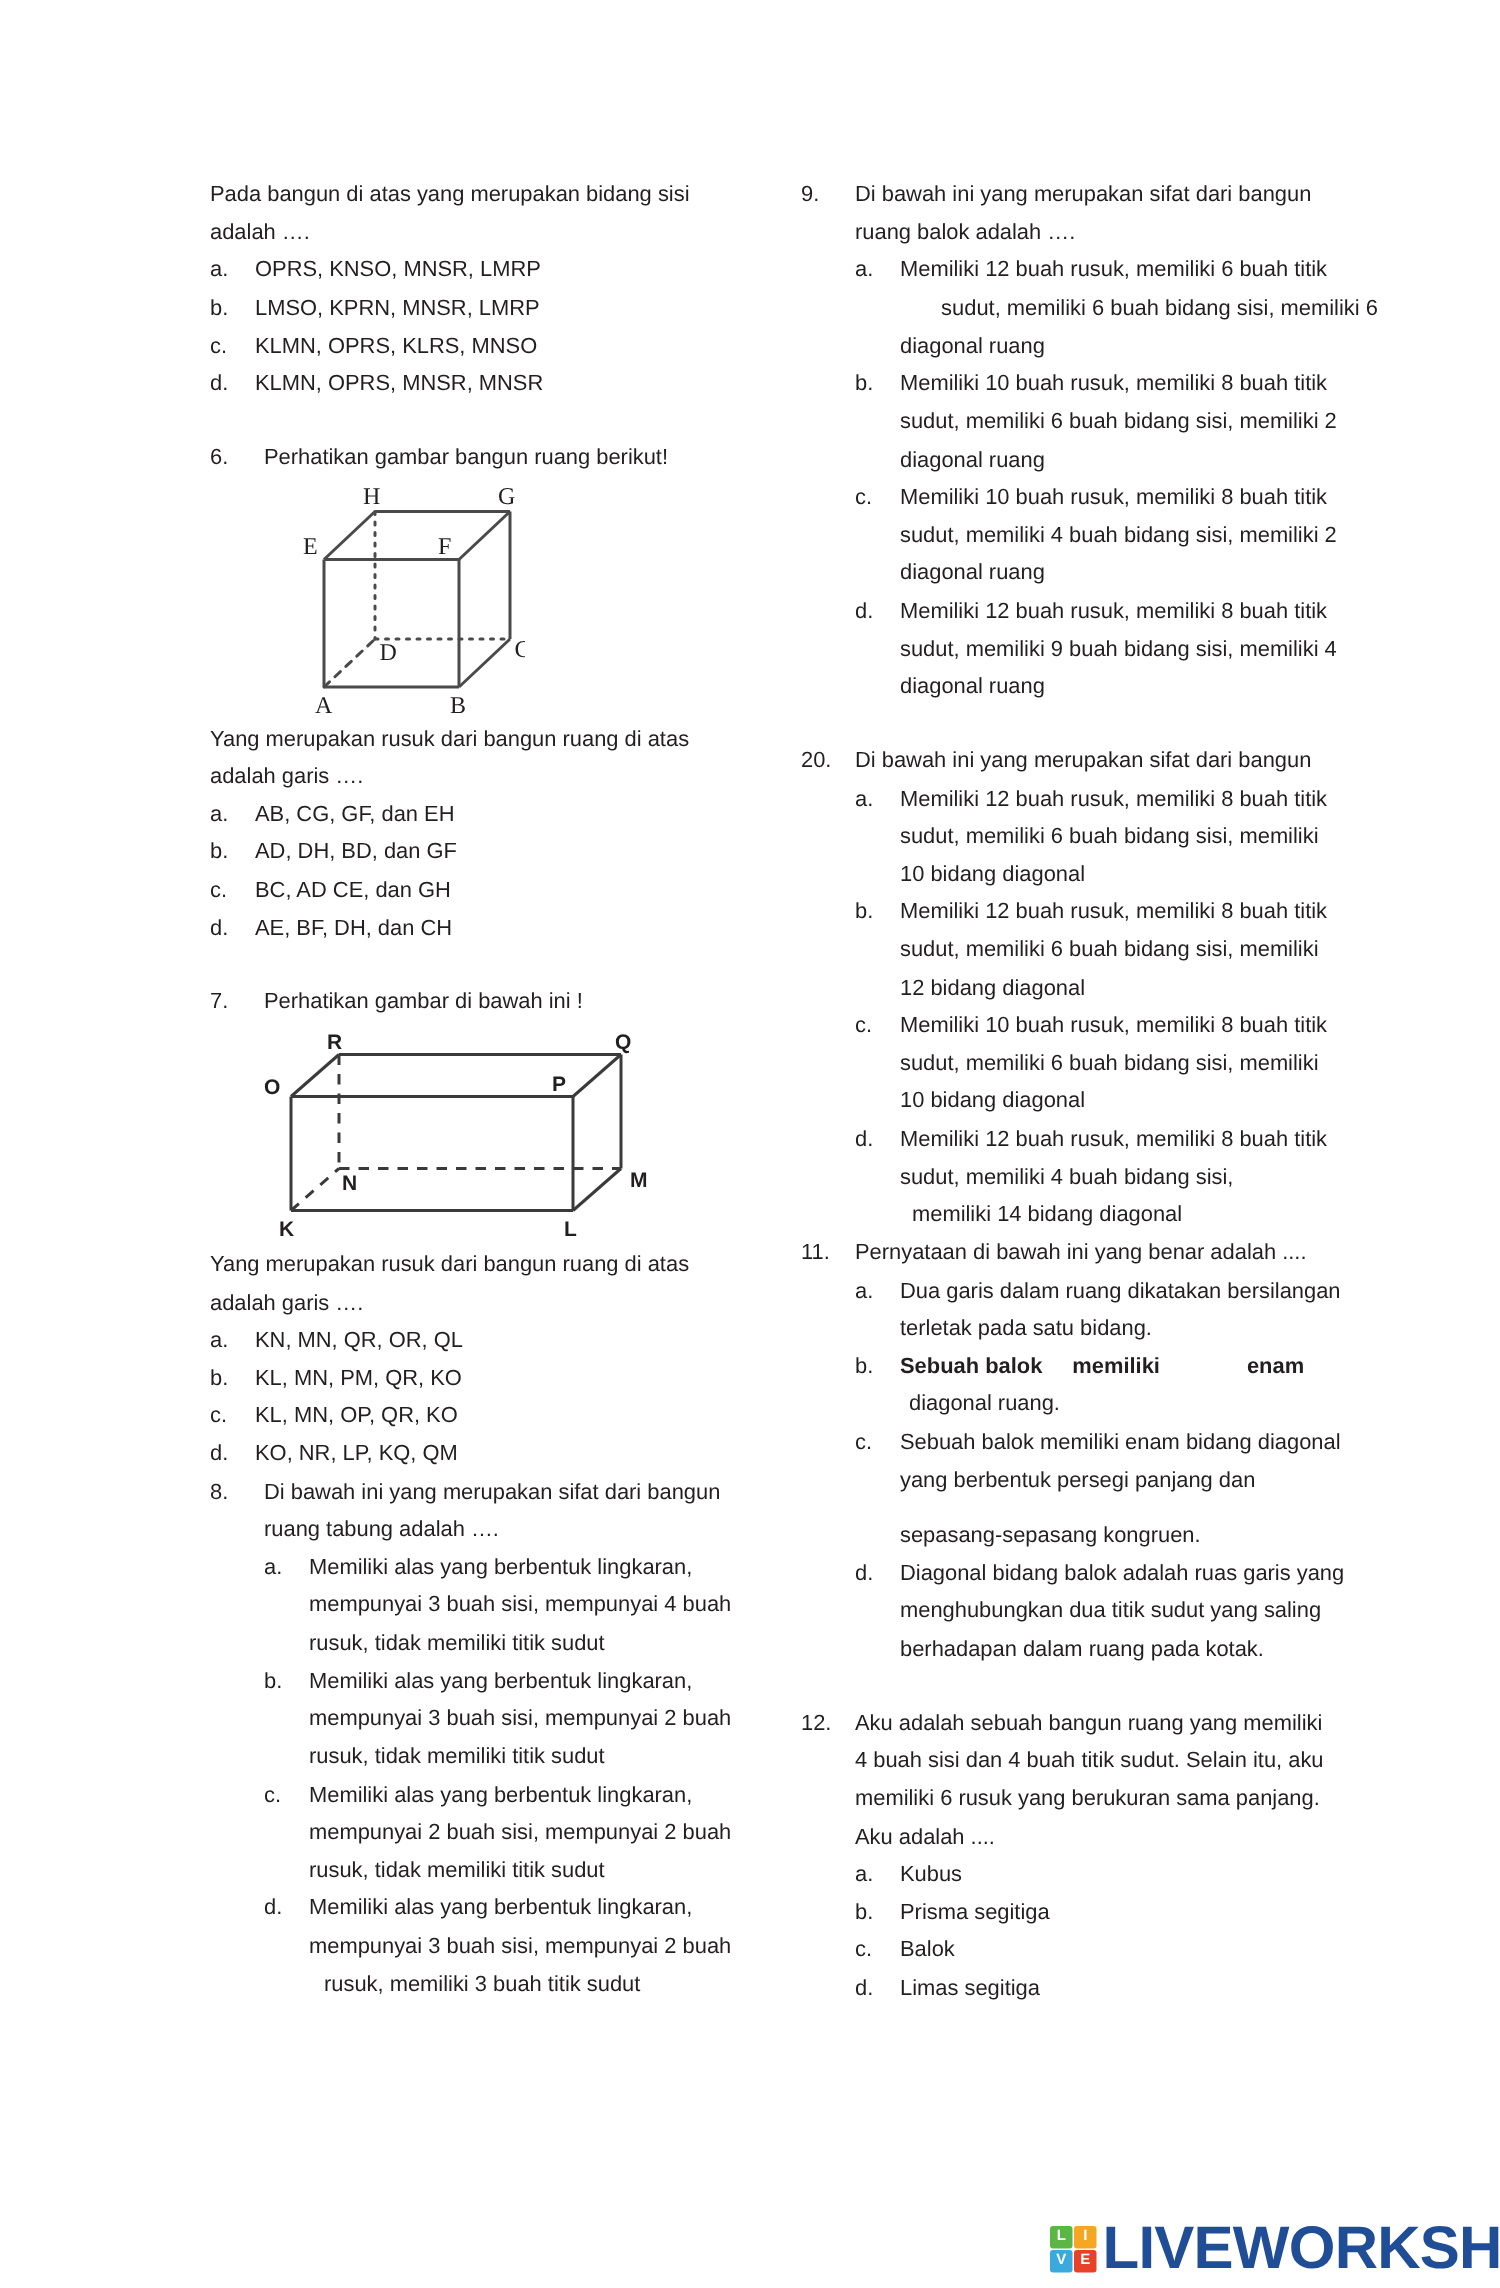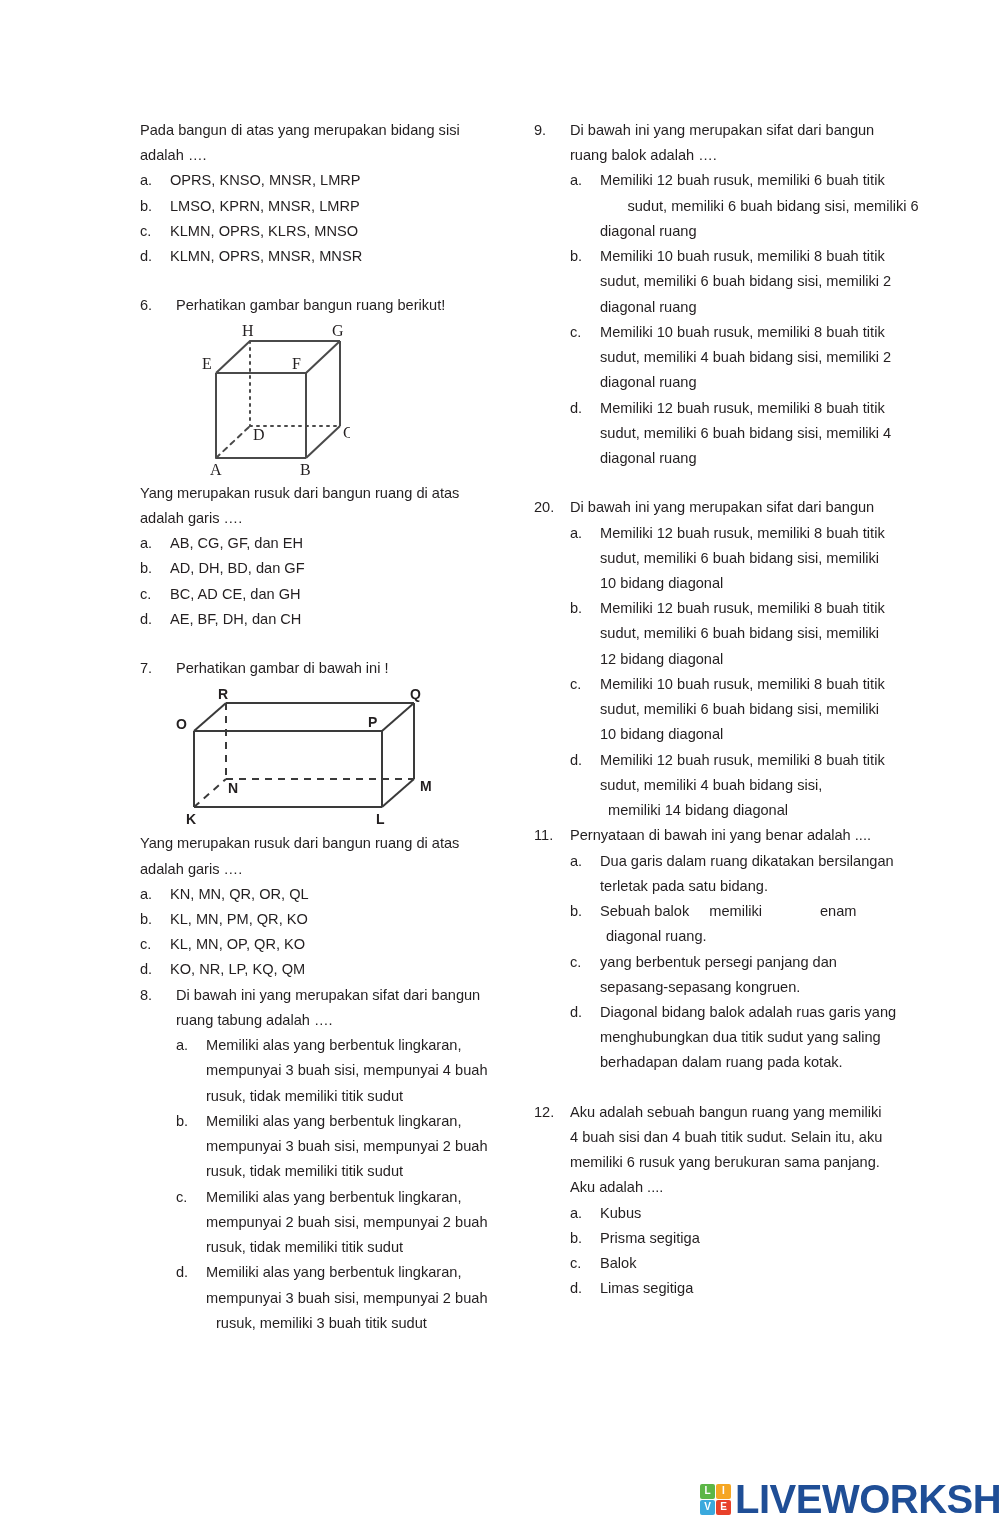--- a/index.html
+++ b/index.html
@@ -377,21 +377,21 @@
           <span class="opt-body">
             <span style="display:block;">Memiliki 10 buah rusuk, memiliki 8 buah titik</span>
             <span style="display:block;">sudut, memiliki 4 buah bidang sisi, memiliki 2</span>
             <span style="display:block;">diagonal ruang</span>
           </span>
         </li>
         <li class="opt">
           <span class="opt-l">d.</span>
           <span class="opt-body">
             <span style="display:block;">Memiliki 12 buah rusuk, memiliki 8 buah titik</span>
-            <span style="display:block;">sudut, memiliki 6 buah bidang sisi, memiliki 4</span>
+            <span style="display:block;">sudut, memiliki 9 buah bidang sisi, memiliki 4</span>
             <span style="display:block;">diagonal ruang</span>
           </span>
         </li>
       </ul>
     </div>
 
     <div class="gap-md"></div>
 
     <div class="q">
       <div class="q-head">
@@ -445,31 +445,32 @@
         <li class="opt">
           <span class="opt-l">a.</span>
           <span class="opt-body">
             <span style="display:block;">Dua garis dalam ruang dikatakan bersilangan</span>
             <span style="display:block;">terletak pada satu bidang.</span>
           </span>
         </li>
         <li class="opt">
           <span class="opt-l">b.</span>
           <span class="opt-body wordspace">
-            <span style="display:block;">
+            <span style="display:block;font-weight:bold;">
               <span class="w1">Sebuah balok</span><span class="w2">memiliki</span><span>enam</span>
             </span>
             <span style="display:block;padding-left:6px;">diagonal ruang.</span>
           </span>
         </li>
         <li class="opt">
           <span class="opt-l">c.</span>
           <span class="opt-body">
+            <span style="display:block;">Sebuah balok memiliki enam bidang diagonal</span>
             <span style="display:block;text-align:justify;text-justify:inter-word;">yang berbentuk persegi panjang dan</span>
-            <span style="display:block;">sepasang-sepasang kongruen.</span>
+            <span style="display:block;margin-top:12px;">sepasang-sepasang kongruen.</span>
           </span>
         </li>
         <li class="opt">
           <span class="opt-l">d.</span>
           <span class="opt-body">
             <span style="display:block;">Diagonal bidang balok adalah ruas garis yang</span>
             <span style="display:block;text-align:justify;text-justify:inter-word;">menghubungkan dua titik sudut yang saling</span>
             <span style="display:block;">berhadapan dalam ruang pada kotak.</span>
           </span>
         </li>

